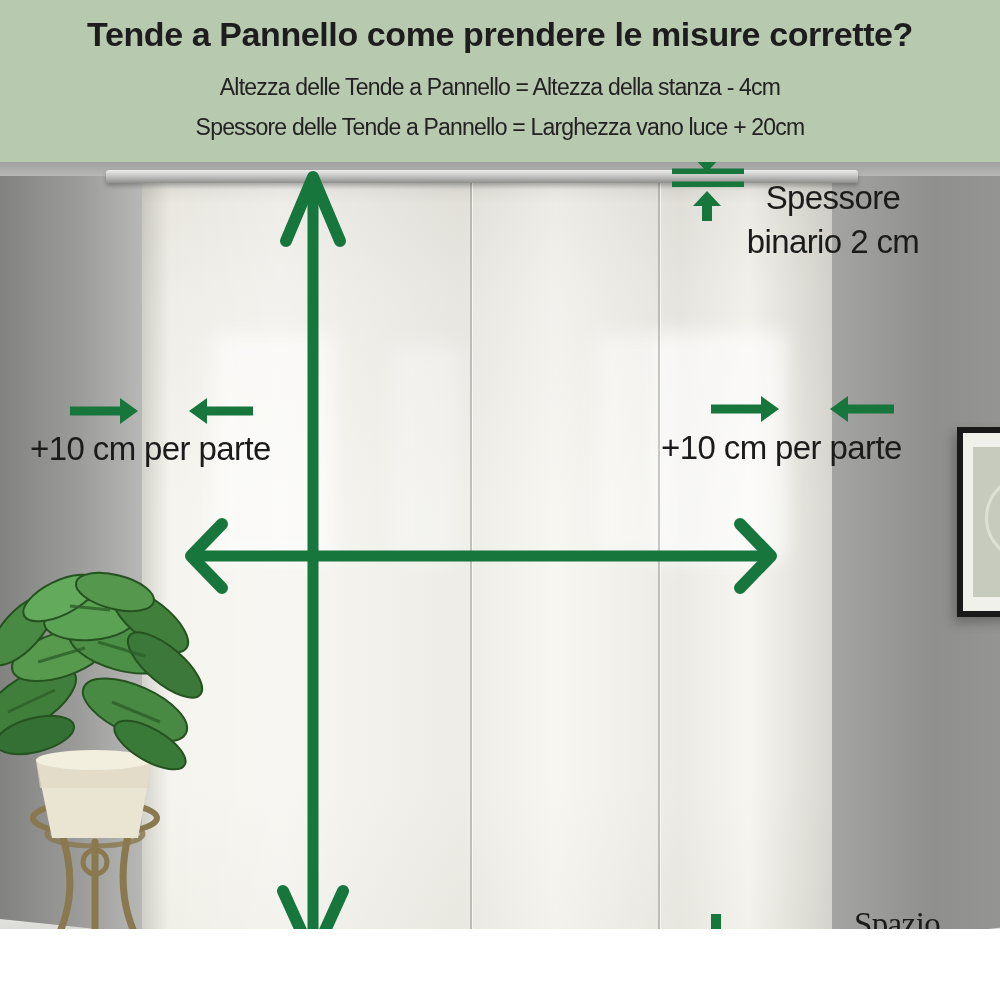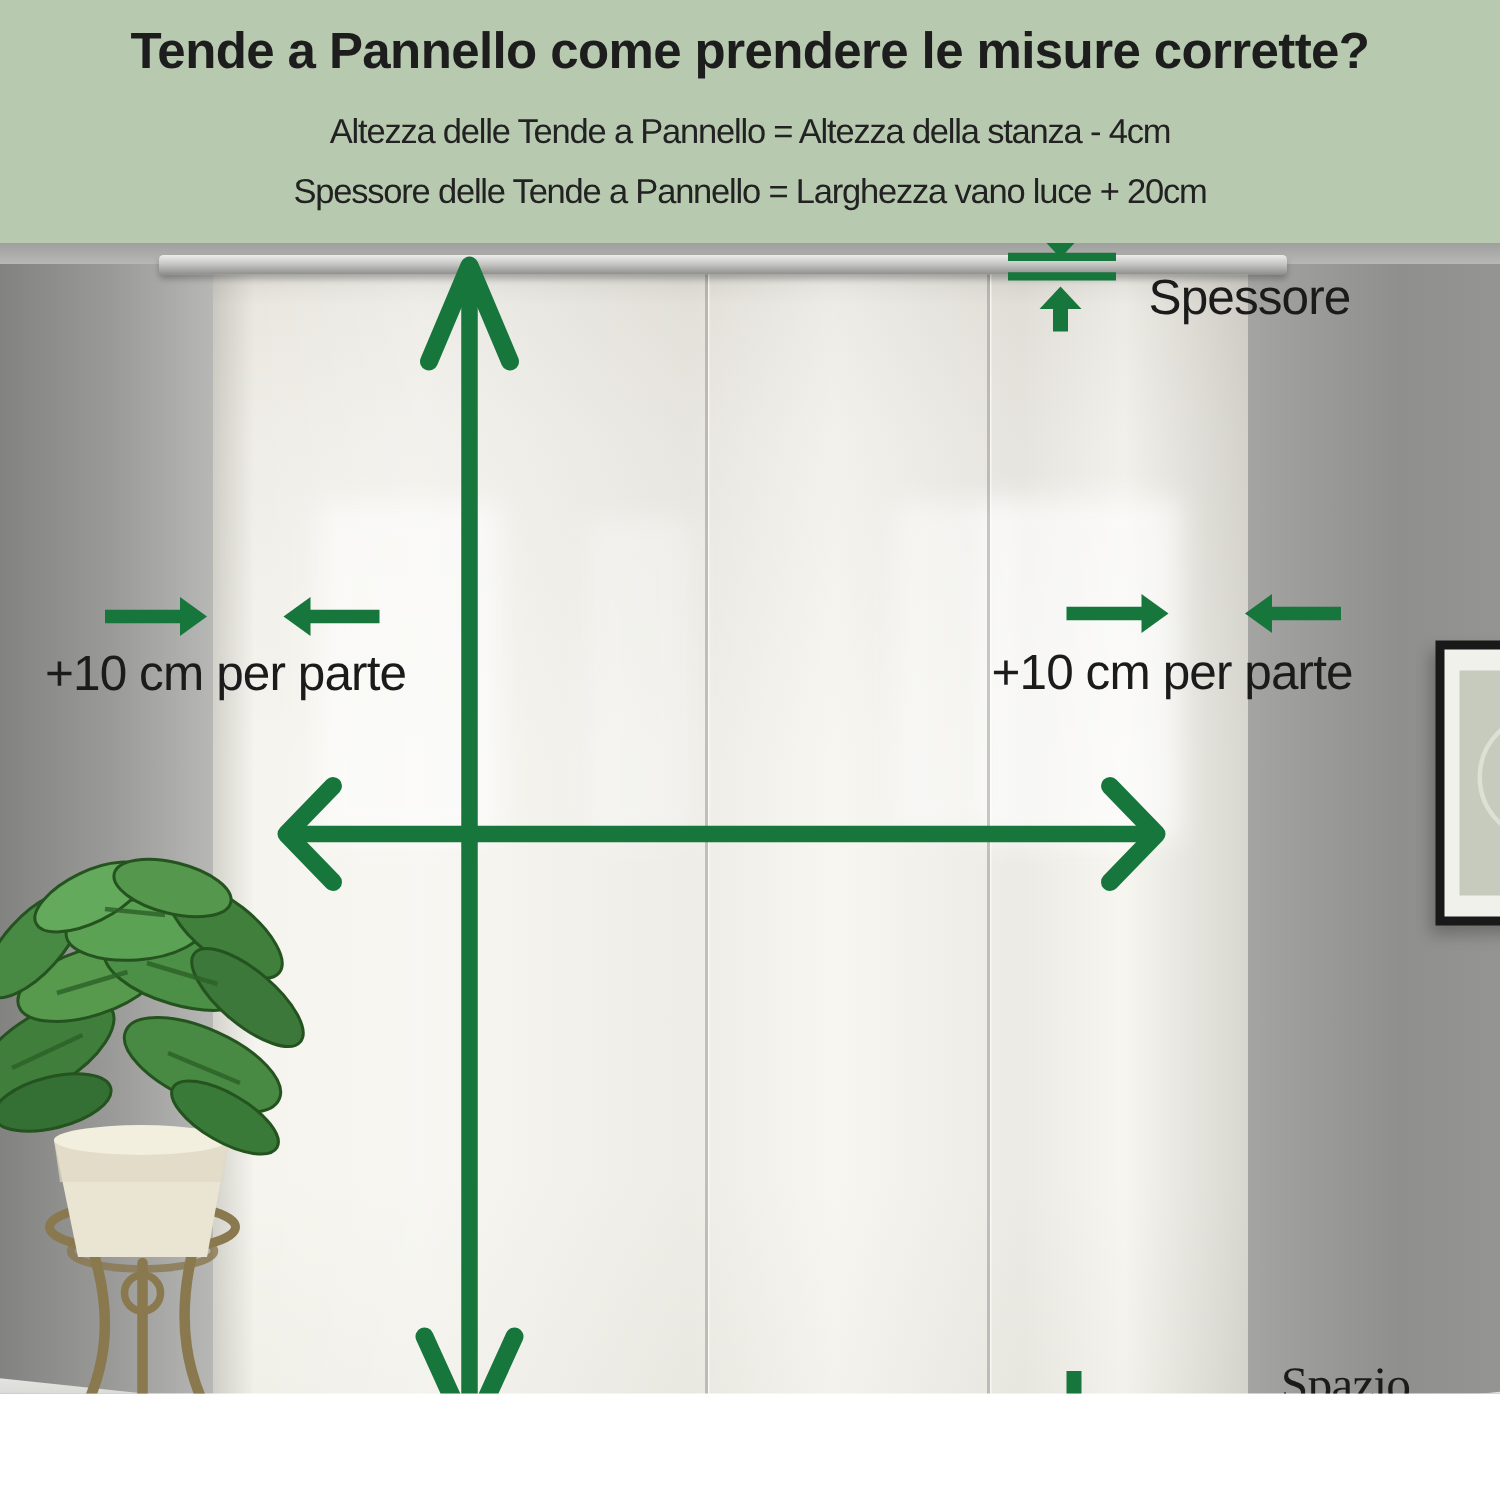--- a/index.html
+++ b/index.html
@@ -208,18 +208,19 @@
       <rect x="681" y="951" width="72" height="5.5"></rect>
       <rect x="681" y="962" width="72" height="5.5"></rect>
       <path d="M716,969 L702,984 H711 V999 H721 V984 H730 Z"></path>
     </g>
   </svg>
 
   <div id="lbl-plus-left" class="lbl">+10 cm per parte</div>
   <div id="lbl-plus-right" class="lbl">+10 cm per parte</div>
   <div id="lbl-spessore" class="lbl">
     <div>Spessore</div>
+    <div>binario 2 cm</div>
   </div>
   <div id="lbl-spazio" class="lbl">
     <div>Spazio</div>
   </div>
 
 </div>
 
 </body></html>

